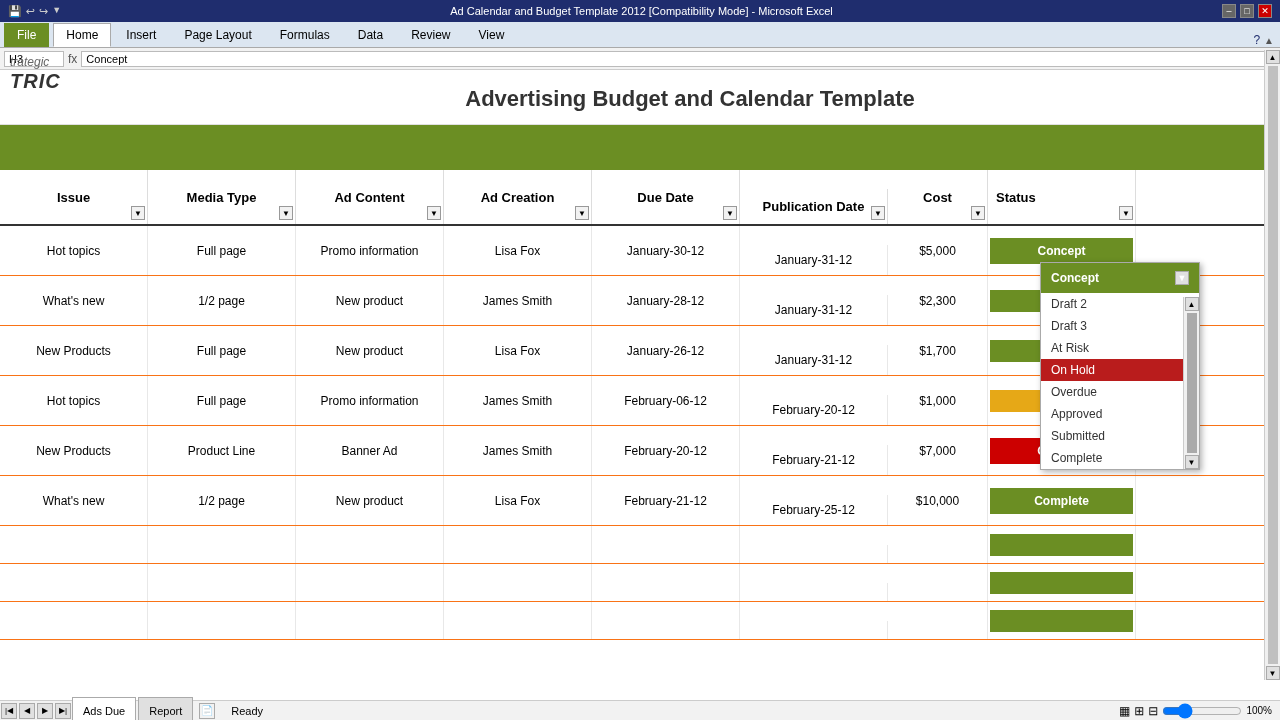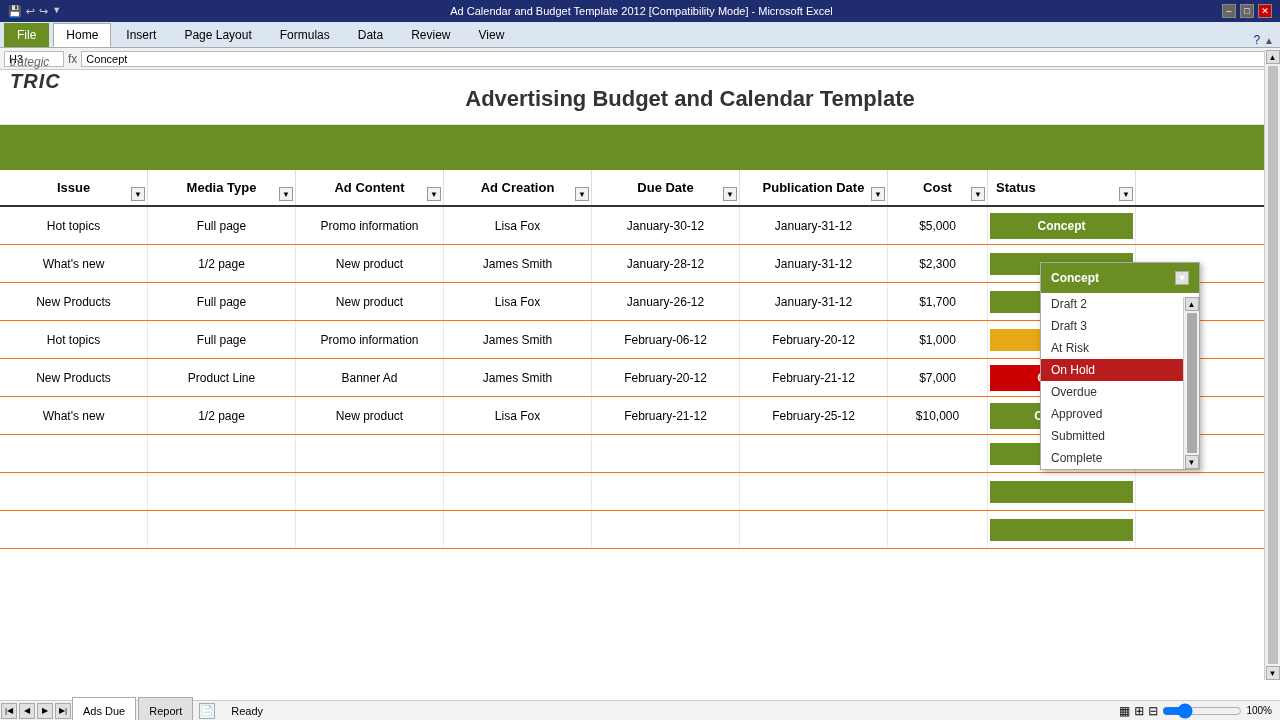--- a/index.html
+++ b/index.html
@@ -149,21 +149,21 @@
       justify-content: center;
       font-size: 12px;
     }
 
     
     .w-issue    { width: 148px; min-width: 148px; }
     .w-media    { width: 148px; min-width: 148px; }
     .w-content  { width: 148px; min-width: 148px; }
     .w-creation { width: 148px; min-width: 148px; }
     .w-due      { width: 148px; min-width: 148px; }
-    .w-pub      { width: 148px; min-width: 148px; }
+    .w-pub      { width: 148px; min-width: 148px; margin-top: 19px; }
     .w-cost     { width: 100px; min-width: 100px; }
     .w-status   { width: 148px; min-width: 148px; }
 
     
     .status-concept { background: #6b8e23; color: #fff; font-weight: bold; width: 100%; text-align: center; padding: 6px; }
     .status-overdue { background: #cc0000; color: #fff; font-weight: bold; width: 100%; text-align: center; padding: 6px; }
     .status-complete { background: #6b8e23; color: #fff; font-weight: bold; width: 100%; text-align: center; padding: 6px; }
 
     
     .dropdown-overlay {

